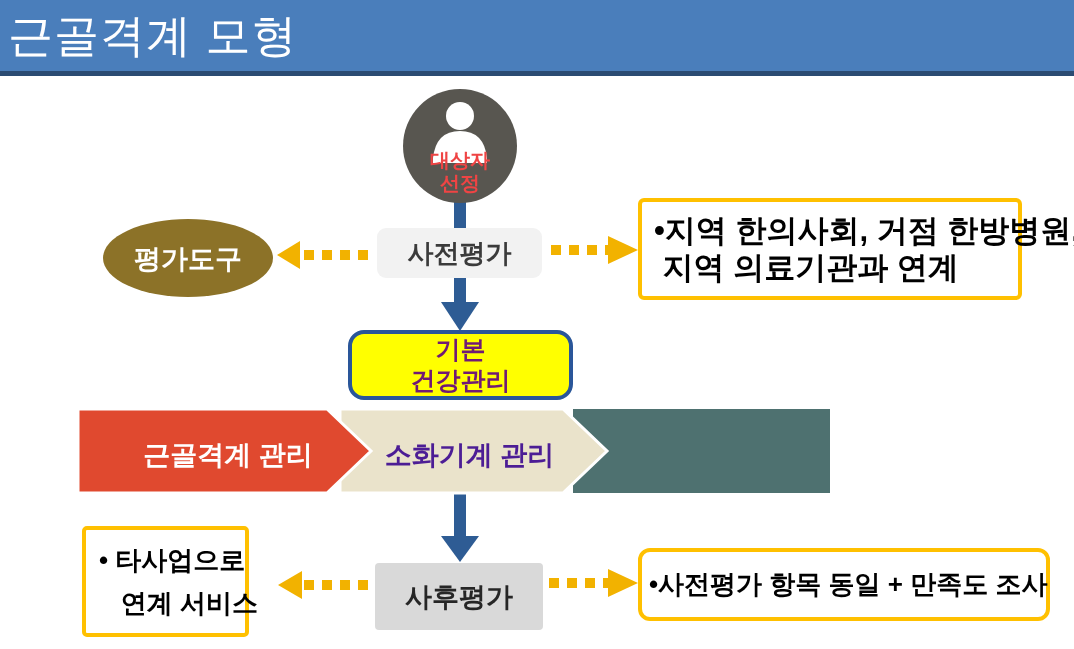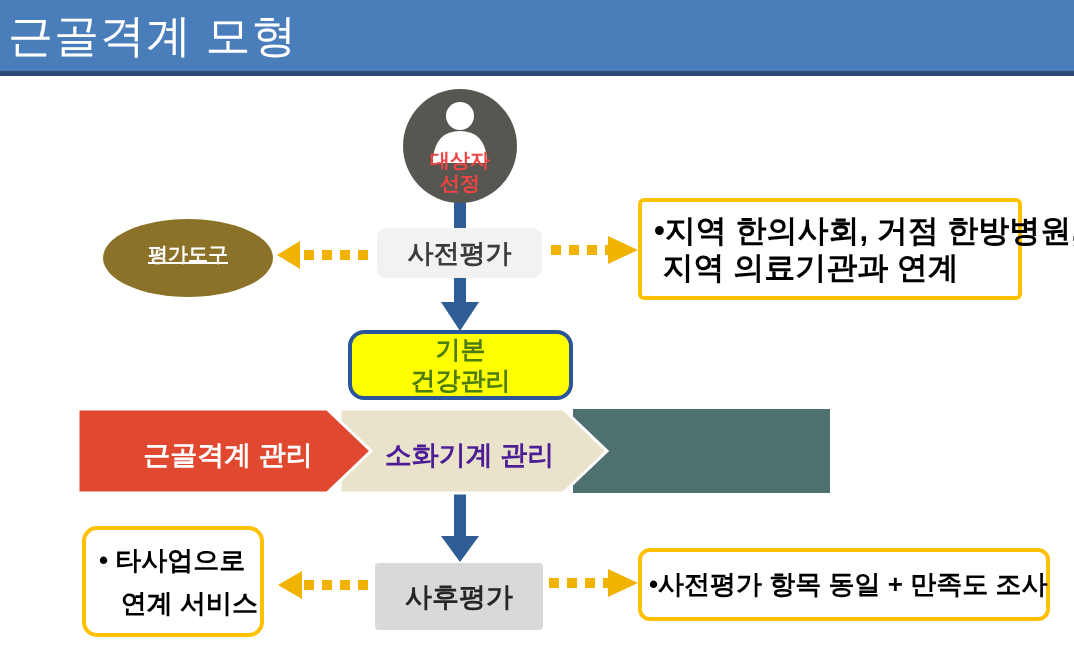--- a/index.html
+++ b/index.html
@@ -19,49 +19,49 @@
   }
   
   .shape-layer{left:0;top:0;width:1074px;height:649px;z-index:1;}
   
   .lbl{z-index:4;font-weight:bold;white-space:pre;}
   .circle-label{
     left:405px;top:149px;width:110px;text-align:center;color:#ef4444;
     font-size:20px;line-height:23px;
   }
   .ellipse-label{
-    left:103px;top:241px;width:170px;text-align:center;color:#ffffff;font-size:20px;text-decoration:underline;
+    left:103px;top:241px;width:170px;text-align:center;color:#ffffff;font-size:27px;
   }
   .node-box{
     z-index:3;display:flex;align-items:center;justify-content:center;
     font-weight:bold;box-sizing:border-box;text-align:right;
   }
   .pre-box{
     left:377px;top:228px;width:165px;height:50px;background:#F2F2F2;
     border-radius:9px;font-size:26px;color:#3B3B3B;
   }
   .post-box{
     left:375px;top:563px;width:168px;height:67px;background:#D9D9D9;
     border-radius:4px;font-size:27px;color:#262626;
   }
   .basic-box{
     left:348px;top:330px;width:225px;height:70px;background:#FFFF00;
     border:4px solid #2A5699;border-radius:16px;font-size:25px;line-height:31px;
-    color:#4d7c0f;text-align:center;white-space:pre;
+    color:#701a75;text-align:center;white-space:pre;
   }
   .note-box{
     z-index:3;background:#ffffff;border:4px solid #FFC000;box-sizing:border-box;
     display:flex;align-items:center;font-weight:bold;color:#000000;white-space:pre;
   }
   .note-linkage{
     left:638px;top:198px;width:384px;height:102px;border-radius:6px;
     font-size:31px;line-height:37px;padding-left:12px;
   }
   .note-other{
-    left:82px;top:526px;width:182px;height:111px;border-radius:15px;
+    left:82px;top:526px;width:167px;height:111px;border-radius:5px;
     font-size:26px;line-height:43px;padding-left:13px;
   }
   .note-post{
     left:638px;top:548px;width:412px;height:73px;border-radius:12px;
     font-size:26px;padding-left:7px;
   }
   .chev-label{color:#ffffff;font-size:27px;text-align:center;}
   .chev-label-mus{left:94px;top:437px;width:268px;text-align:center;}
   .chev-label-dig{left:352px;top:437px;width:235px;color:#4c1d95;}
   .chev-label-men{left:590px;top:437px;width:235px;}

